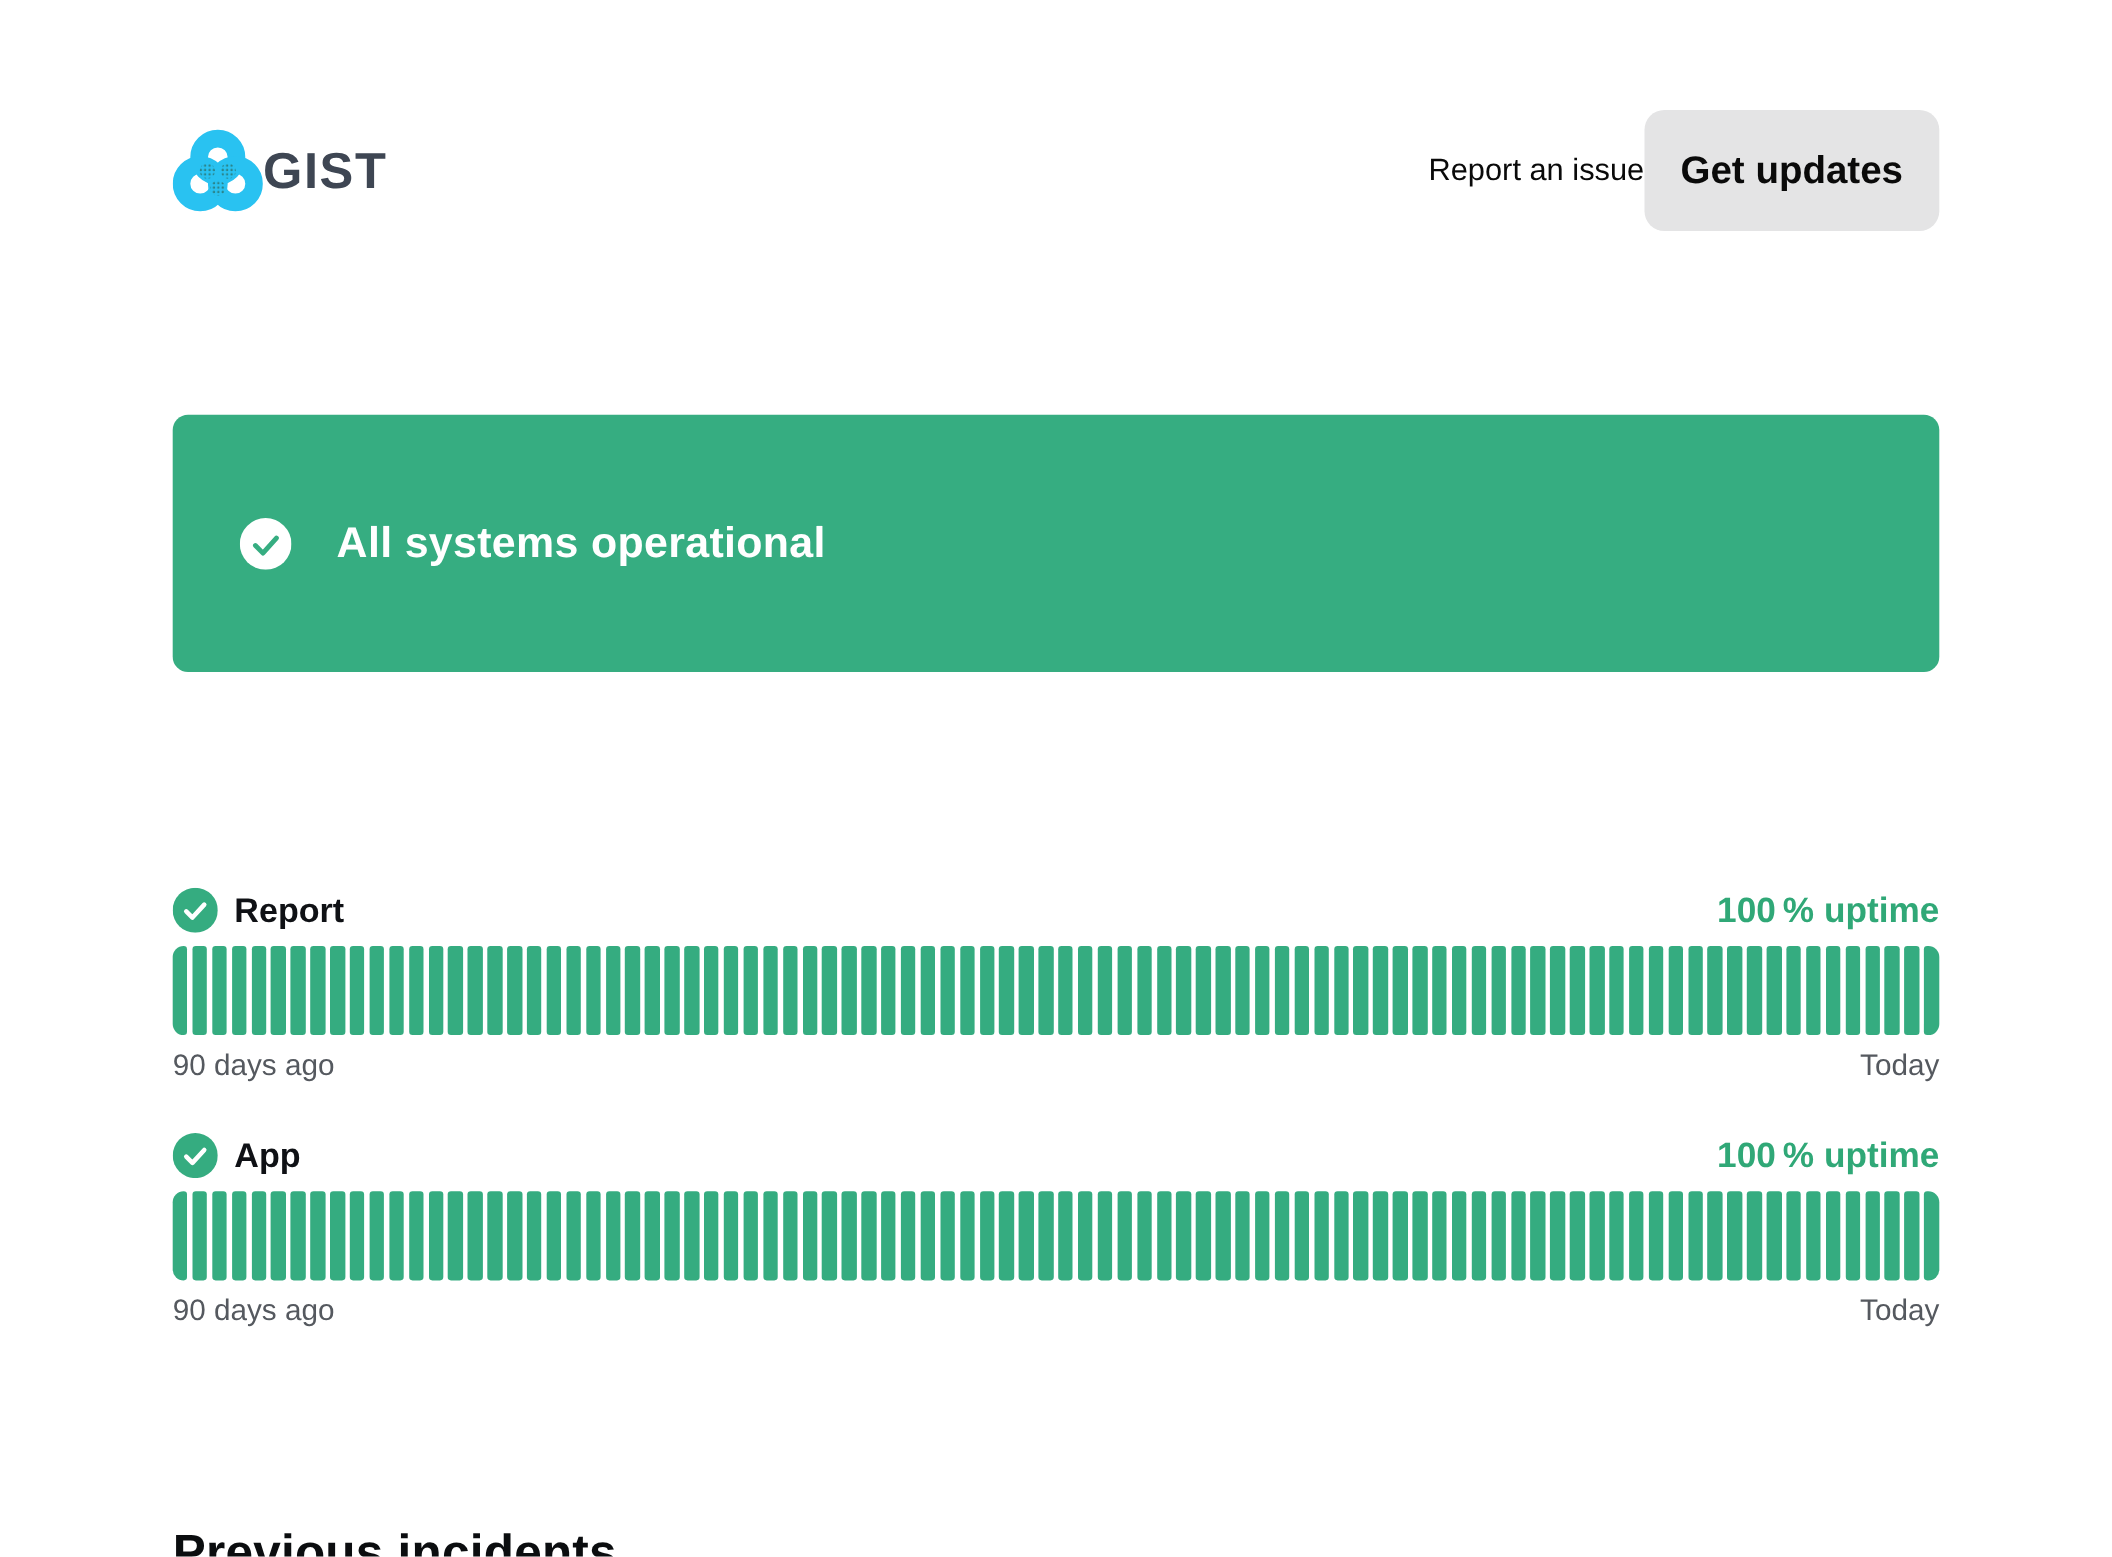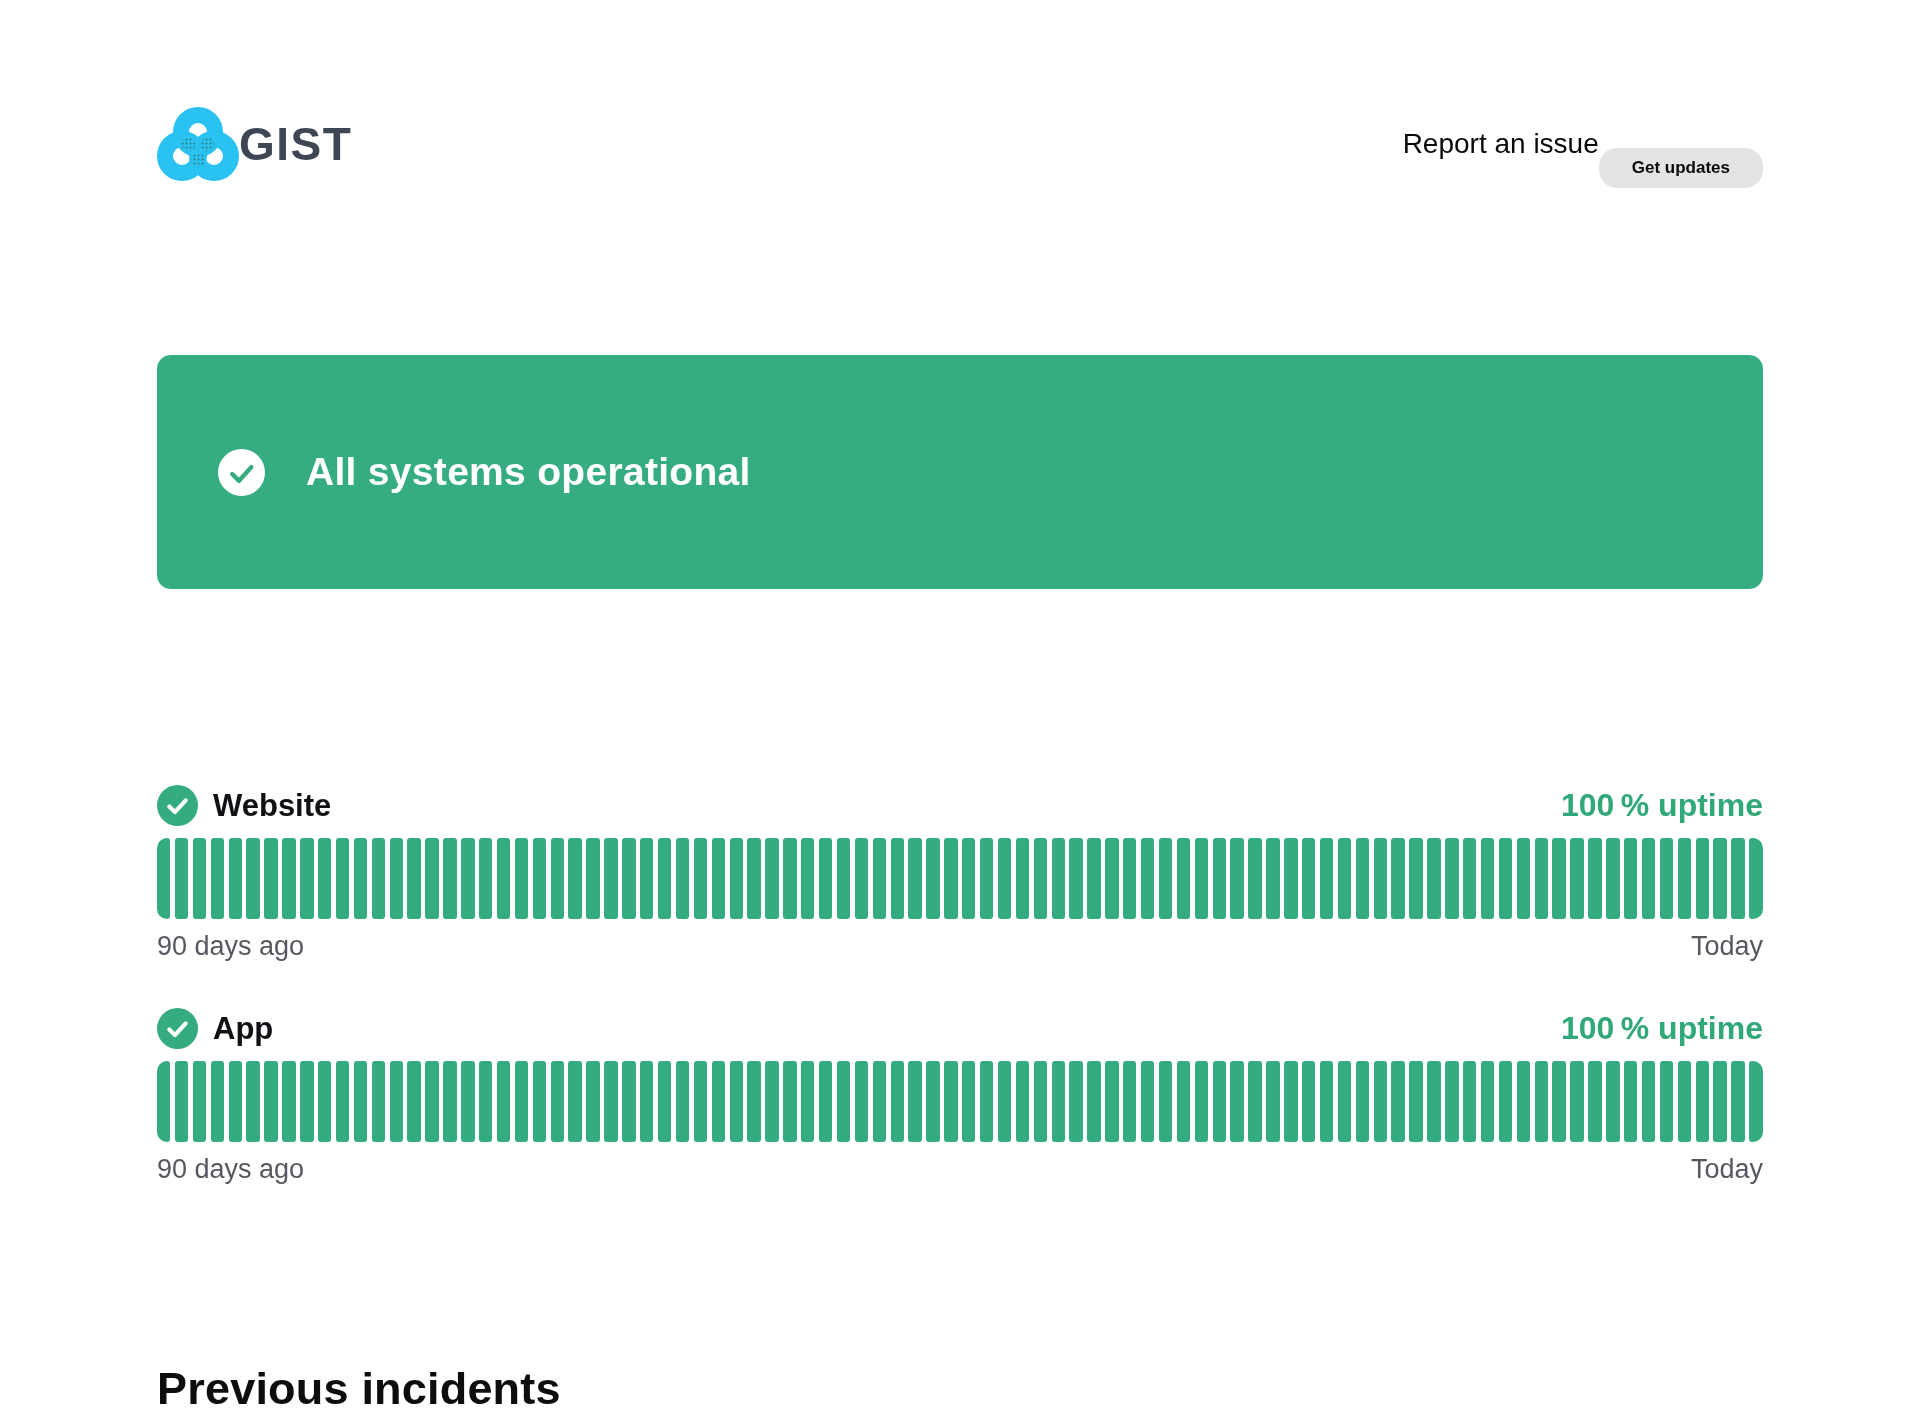--- a/index.html
+++ b/index.html
@@ -32,26 +32,25 @@
     font-size: 46px; font-weight: 800; letter-spacing: 1.5px;
     color: var(--brand_text);
   }
   .header-right { display: flex; align-items: center; }
   .report-link {
     font-size: 28px; font-weight: 500; color: #0a0a0a;
     text-decoration: none; cursor: pointer;
   }
   .get-updates-btn {
     font-family: inherit;
-    font-size: 17px; font-weight: 700; color: #0a0a0a;
+    font-size: 35px; font-weight: 700; color: #0a0a0a;
     background: var(--button_bg);
     border: none; border-radius: 18px;
-    padding: 10px 33px;
+    padding: 35px 33px;
     cursor: pointer;
-    margin-top: 48px;
   }
 
   
   .banner {
     margin-top: 167px;
     height: 234px;
     background: var(--banner_green);
     border-radius: 14px;
     display: flex; align-items: center;
     padding-left: 61px;
@@ -137,21 +136,21 @@
   </section>
 
   <main class="components" id="components">
   <section class="component">
     <div class="comp-header">
       <div class="comp-title">
         <svg class="comp-check" viewBox="0 0 40 40" aria-hidden="true">
           <circle cx="20" cy="20" r="20" fill="#35ac80"></circle>
           <path d="M12 21l5.5 5.5 10.5-11.5" fill="none" stroke="#ffffff" stroke-width="4" stroke-linecap="round" stroke-linejoin="round"></path>
         </svg>
-        <span class="comp-name">Website</span>
+        <span class="comp-name">Report</span>
       </div>
       <span class="comp-uptime">100 % uptime</span>
     </div>
     <div class="bar-track">
           <div class="day-bar"></div>
           <div class="day-bar"></div>
           <div class="day-bar"></div>
           <div class="day-bar"></div>
           <div class="day-bar"></div>
           <div class="day-bar"></div>

